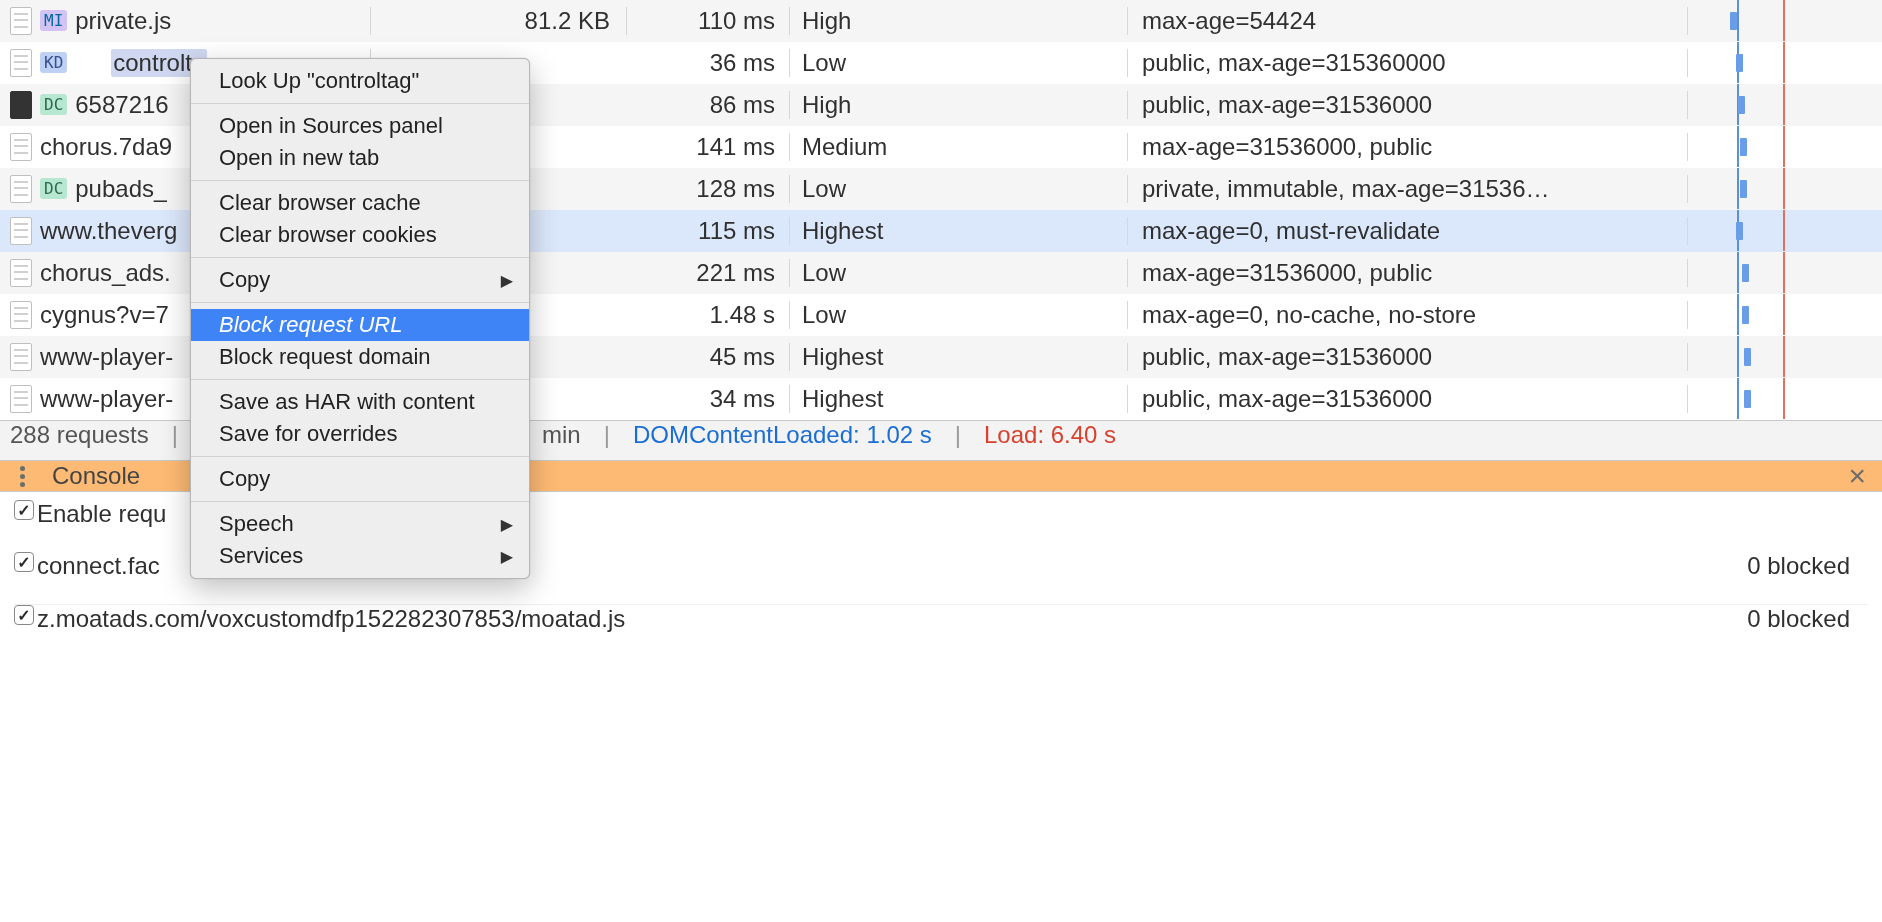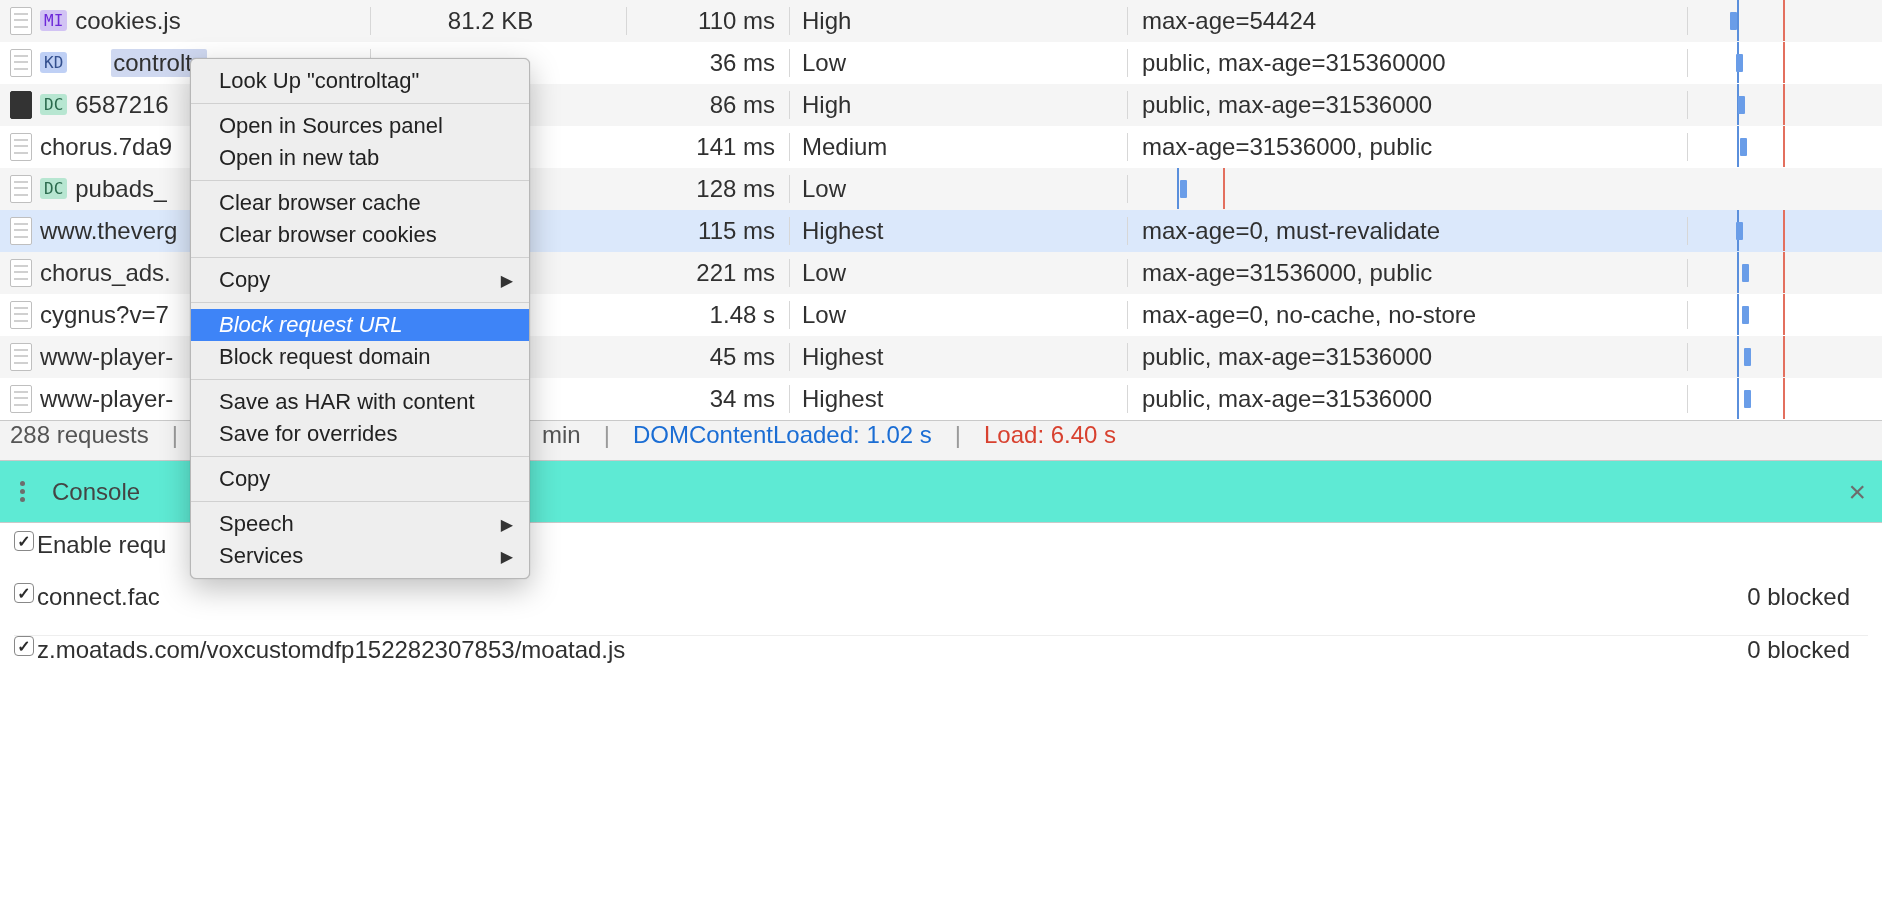--- a/index.html
+++ b/index.html
@@ -30,21 +30,21 @@
       padding-left: 10px;
       display: flex;
       align-items: center;
       gap: 8px;
       border-right: 1px solid #d7d7d7;
       white-space: nowrap;
       overflow: hidden;
     }
     .col-size {
       width: 256px;
-      text-align: center;
+      text-align: right;
       padding-right: 16px;
       border-right: 1px solid #d7d7d7;
     }
     .col-time {
       width: 163px;
       text-align: right;
       padding-right: 14px;
       border-right: 1px solid #d7d7d7;
     }
     .col-priority {
@@ -94,21 +94,21 @@
       display: inline-flex;
       align-items: center;
       justify-content: center;
       font-family: ui-monospace, Menlo, monospace;
       font-size: 16px;
       font-weight: 500;
       padding: 1px 4px;
       border-radius: 3px;
       flex-shrink: 0;
     }
-    .badge-mi { background: #d2c3f4; color: #6d28d9; }
+    .badge-mi { background: #d2c3f4; color: #0369a1; }
     .badge-kd { background: #bfd0f5; color: #34508f; }
     .badge-dc { background: #b7e6d1; color: #2a6a4d; }
     .name-text {
       white-space: nowrap;
       overflow: hidden;
     }
     .name-text.hl { background: #cfd8f0; border-radius:2px; padding:0 2px;margin-left:36px;}
     .waterfall-line {
       position: absolute;
       top: 0;
@@ -134,26 +134,26 @@
       border-top: 1px solid #c9c9c9;
       background: #f3f3f3;
       font-size: 24px;
       color: #555;
       gap: 15px;
     }
     .status-sep { margin: 0 8px; color: #9a9a9a; }
     .status-dcl { color: #1a6dd4; }
     .status-load { color: #d8412f; }
     .drawer-tabs {
-      height: 63px;
+      height: 32px;
       display: flex;
       align-items: center;
       border-top: 1px solid #c9c9c9;
       border-bottom: 1px solid #c9c9c9;
-      background: #5eead4;
+      background: #fdba74;
       padding: 0 10px;
       gap: 18px;
       color: #444;
     }
     .kebab {
       width: 24px;
       display: flex;
       flex-direction: column;
       align-items: center;
       gap: 3px;
@@ -240,21 +240,21 @@
 </head>
 <body>
 
 <div class="network-table" id="net-rows">
     <div class="row">
       <div class="col-name">
         <span class="file-icon">
           <span class="l"></span>
         </span>
         <span class="badge badge-mi">MI</span>
-        <span class="name-text">cookies.js</span>
+        <span class="name-text">private.js</span>
       </div>
       <div class="col-size">81.2 KB</div>
       <div class="col-time">110 ms</div>
       <div class="col-priority">High</div>
       <div class="col-cache">max-age=54424</div>
       <div class="col-waterfall">
         <div class="waterfall-line wf-blue"></div>
         <div class="waterfall-line wf-red"></div>
         <div class="wf-chunk" style="left: 42px;"></div>
       </div>
@@ -314,20 +314,21 @@
       <div class="col-name">
         <span class="file-icon">
           <span class="l"></span>
         </span>
         <span class="badge badge-dc">DC</span>
         <span class="name-text">pubads_</span>
       </div>
       <div class="col-size"></div>
       <div class="col-time">128 ms</div>
       <div class="col-priority">Low</div>
+      <div class="col-cache">private, immutable, max-age=31536…</div>
       <div class="col-waterfall">
         <div class="waterfall-line wf-blue"></div>
         <div class="waterfall-line wf-red"></div>
         <div class="wf-chunk" style="left: 52px;"></div>
       </div>
     </div>
     <div class="row selected">
       <div class="col-name">
         <span class="file-icon">
           <span class="l"></span>

